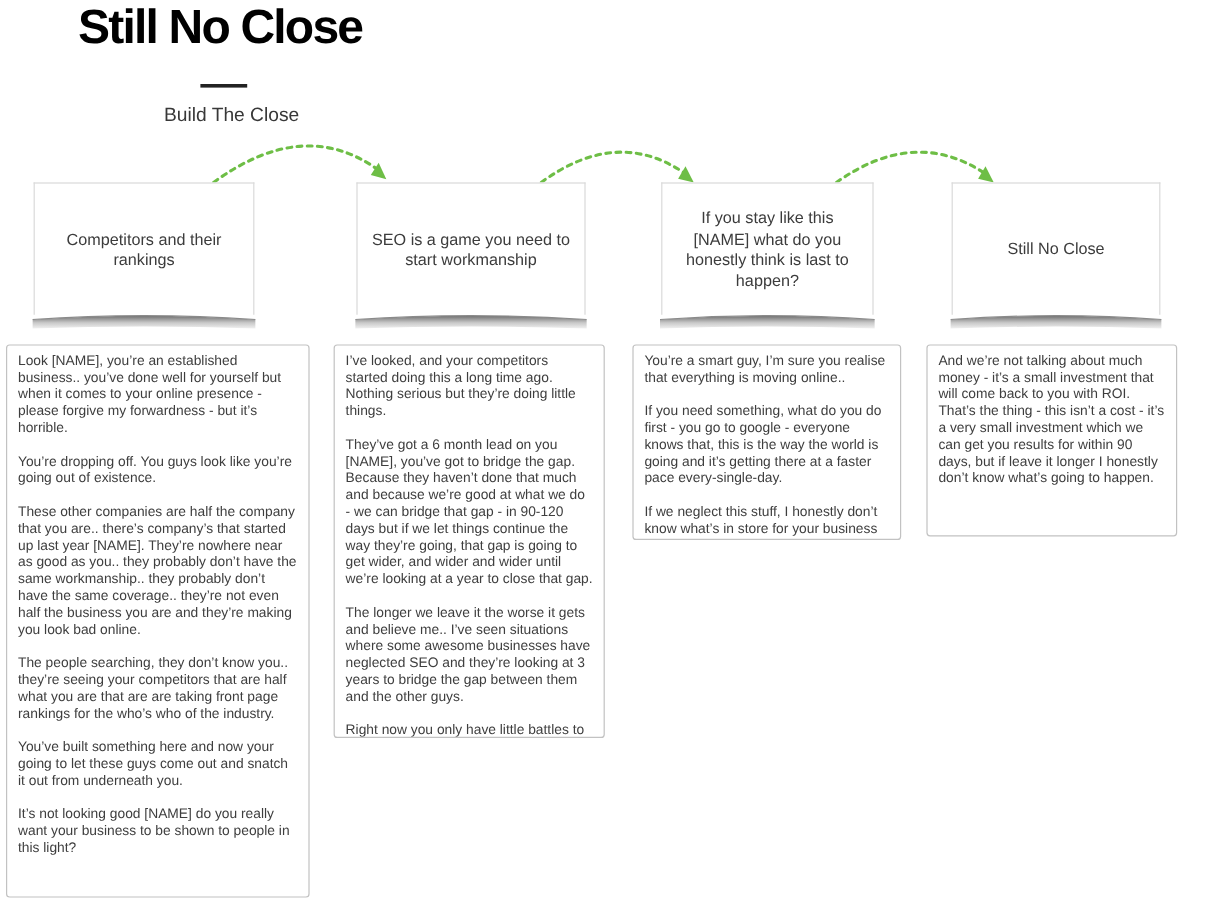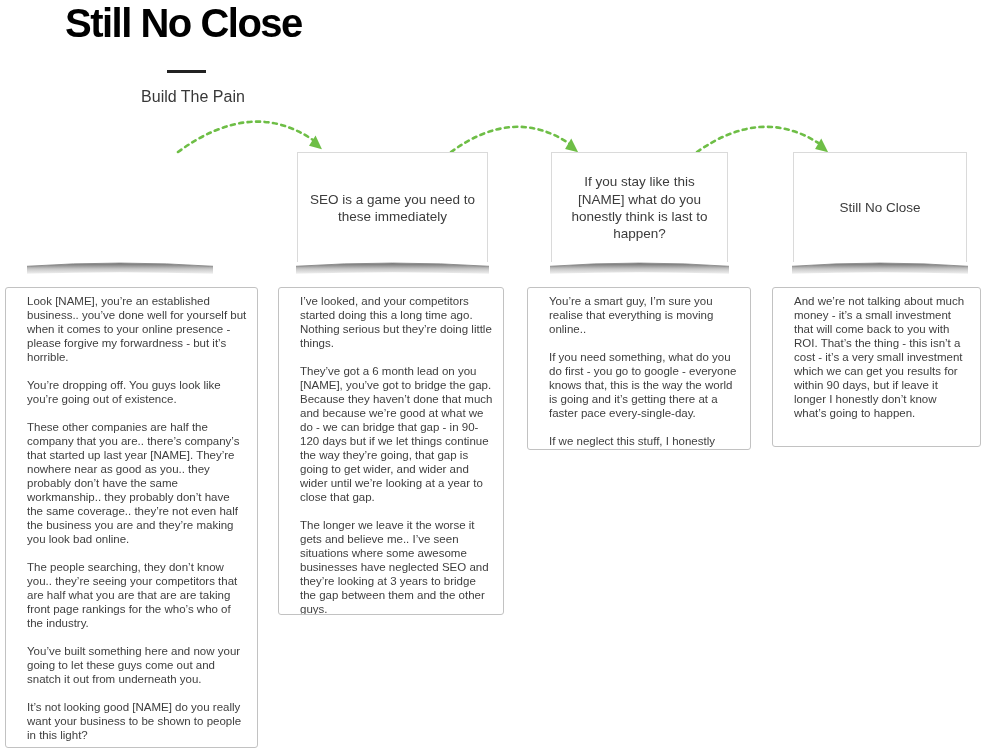--- a/index.html
+++ b/index.html
@@ -31,21 +31,21 @@
   .c2 { left:297px; width:191px; }
   .c3 { left:551px; width:177px; }
   .c4 { left:793px; width:174px; }
   .curl { position:absolute; top:262px; height:15px; display:block; }
   .k1 { left:27px;  width:186px; }
   .k2 { left:296px; width:193px; }
   .k3 { left:550px; width:179px; }
   .k4 { left:792px; width:176px; }
   .note {
     position:absolute; top:287px; box-sizing:border-box; background:#ffffff;
-    border:1px solid #c2c2c2; border-radius:3px; overflow:hidden;padding-left:12px;
+    border:1px solid #c2c2c2; border-radius:3px; overflow:hidden;
   }
   .n1 { left:5px;   width:253px; height:461px; }
   .n2 { left:278px; width:226px; height:328px; }
   .n3 { left:527px; width:224px; height:163px; }
   .n4 { left:772px; width:209px; height:160px; }
   .note-text {
     padding:6px 9px; font-size:11.5px; line-height:14px; color:#3e3e3e;
     white-space:pre-line;
   }
   .arrow { position:absolute; overflow:visible; }
@@ -53,37 +53,40 @@
   .a2 { left:446px; top:118px; width:135px; height:40px; }
   .a3 { left:692px; top:118px; width:140px; height:40px; }
 </style>
 </head>
 <body>
 
 <div class="canvas">
 
   <h1 class="title">Still No Close</h1>
   <div class="divider"></div>
-  <div class="subtitle">Build The Pain</div>
+  <div class="subtitle">Build The Close</div>
 
   <svg class="arrow a1" viewBox="0 0 155 46">
     <path d="M6,40 Q80,-14 141,28" fill="none" stroke="#6ebe46" stroke-width="2.6" stroke-dasharray="4 4.5" stroke-linecap="round"></path>
     <polygon points="8,0 -6,-6 -4,6" transform="translate(144,32) rotate(42)" fill="#6ebe46"></polygon>
   </svg>
   <svg class="arrow a2" viewBox="0 0 135 40">
     <path d="M5,34 Q68,-12 124,26" fill="none" stroke="#6ebe46" stroke-width="2.6" stroke-dasharray="4 4.5" stroke-linecap="round"></path>
     <polygon points="8,0 -6,-6 -4,6" transform="translate(126,29) rotate(40)" fill="#6ebe46"></polygon>
   </svg>
   <svg class="arrow a3" viewBox="0 0 140 40">
     <path d="M5,34 Q70,-12 128,26" fill="none" stroke="#6ebe46" stroke-width="2.6" stroke-dasharray="4 4.5" stroke-linecap="round"></path>
     <polygon points="8,0 -6,-6 -4,6" transform="translate(130,29) rotate(40)" fill="#6ebe46"></polygon>
   </svg>
 
+  <div class="card c1">
+    <div class="card-label">Competitors and their rankings</div>
+  </div>
   <div class="card c2">
-    <div class="card-label">SEO is a game you need to these immediately</div>
+    <div class="card-label">SEO is a game you need to start workmanship</div>
   </div>
   <div class="card c3">
     <div class="card-label">If you stay like this [NAME] what do you honestly think is last to happen?</div>
   </div>
   <div class="card c4">
     <div class="card-label">Still No Close</div>
   </div>
 
   <svg class="curl k1" viewBox="0 0 180 14" preserveAspectRatio="none">
     <defs>

